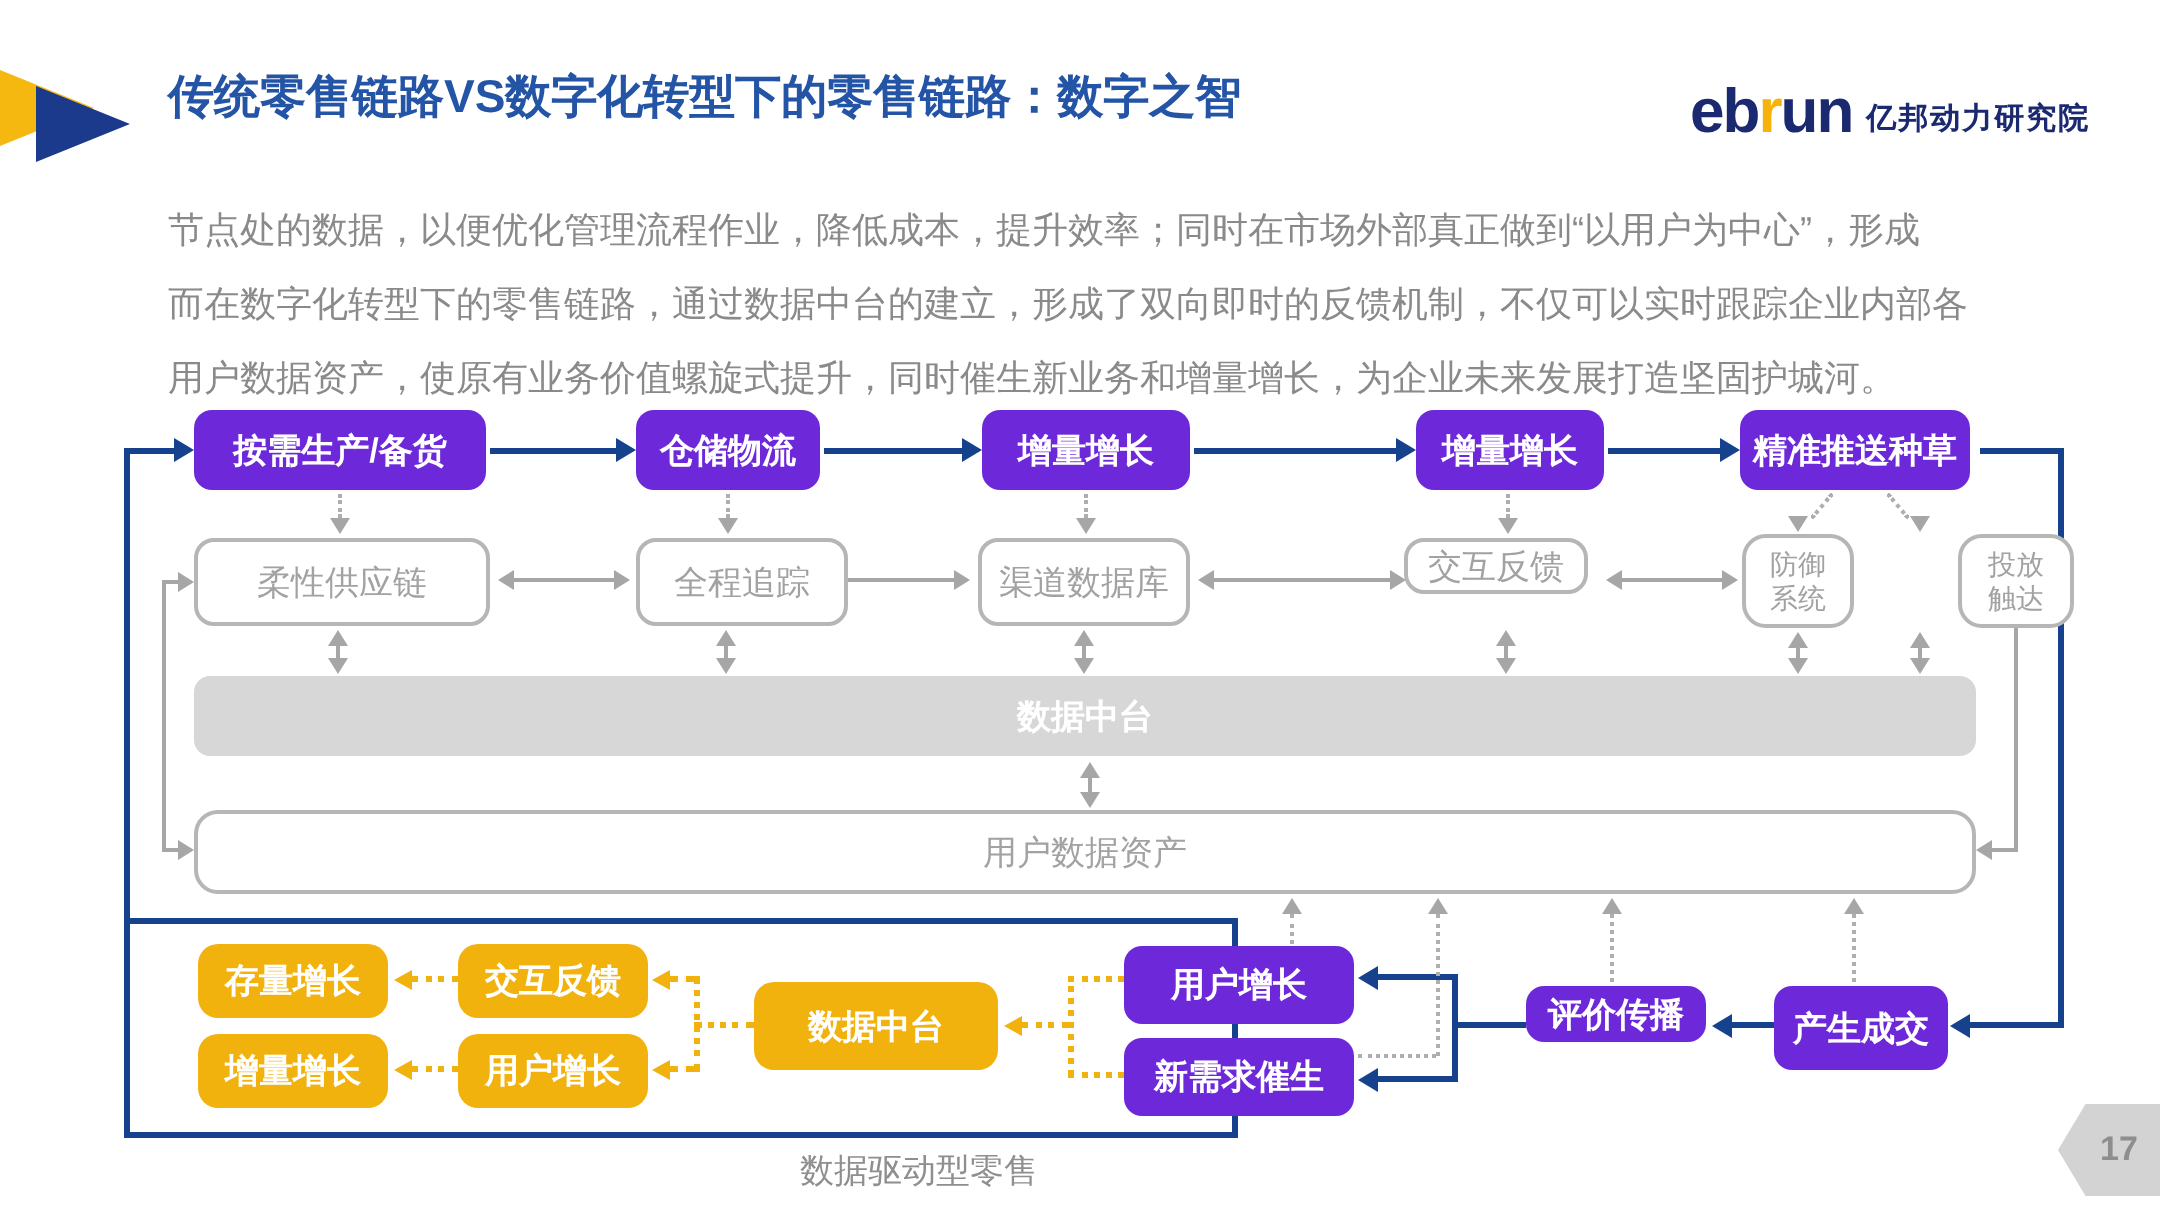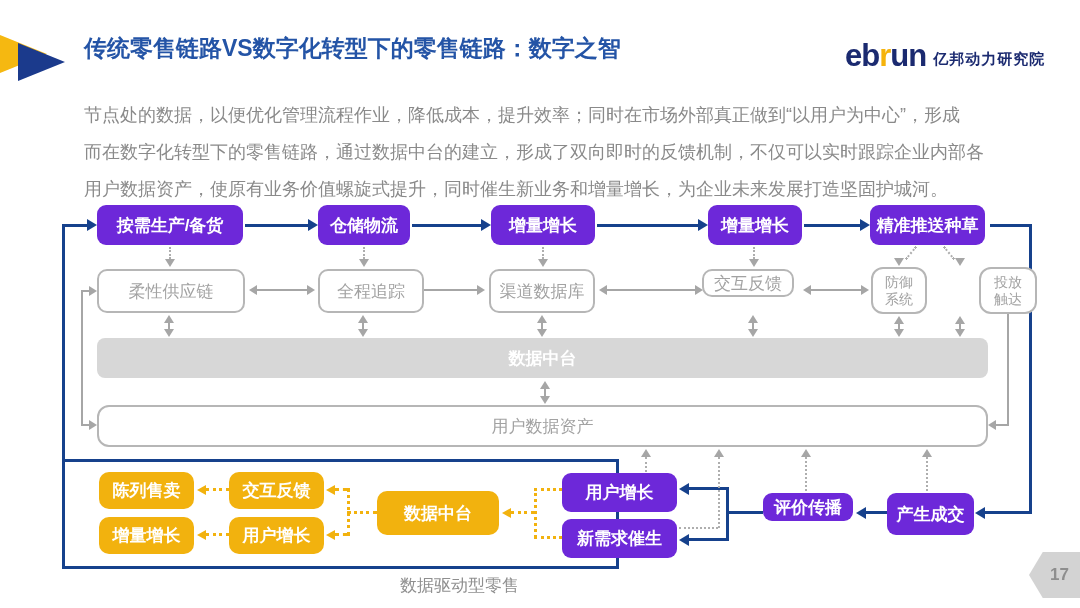--- a/index.html
+++ b/index.html
@@ -163,21 +163,21 @@
 <div class="ah ah-r-g" style="left:89px;top:286px;"></div>
 <div class="hl-g" style="left:81px;top:424px;width:9px;"></div>
 <div class="ah ah-r-g" style="left:89px;top:420px;"></div>
 
 <div class="vl-g" style="left:1007px;top:290px;height:136px;"></div>
 <div class="hl-g" style="left:998px;top:290px;width:11px;"></div>
 <div class="ah ah-l-g" style="left:990px;top:286px;"></div>
 <div class="hl-g" style="left:996px;top:424px;width:13px;"></div>
 <div class="ah ah-l-g" style="left:988px;top:420px;"></div>
 
-<div class="yellowbox" style="left:99px;top:472px;width:95px;height:37px;">陈列售卖</div>
+<div class="yellowbox" style="left:99px;top:472px;width:95px;height:37px;">存量增长</div>
 <div class="yellowbox" style="left:229px;top:472px;width:95px;height:37px;">交互反馈</div>
 <div class="yellowbox" style="left:99px;top:517px;width:95px;height:37px;">增量增长</div>
 <div class="yellowbox" style="left:229px;top:517px;width:95px;height:37px;">用户增长</div>
 <div class="yellowbox" style="left:377px;top:491px;width:122px;height:44px;">数据中台</div>
 
 <div class="ah ah-l-y" style="left:197px;top:485px;"></div>
 <div class="hd-y" style="left:206px;top:488px;width:23px;"></div>
 <div class="ah ah-l-y" style="left:197px;top:530px;"></div>
 <div class="hd-y" style="left:206px;top:533px;width:23px;"></div>
 <div class="vd-y" style="left:347px;top:488px;height:48px;"></div>

